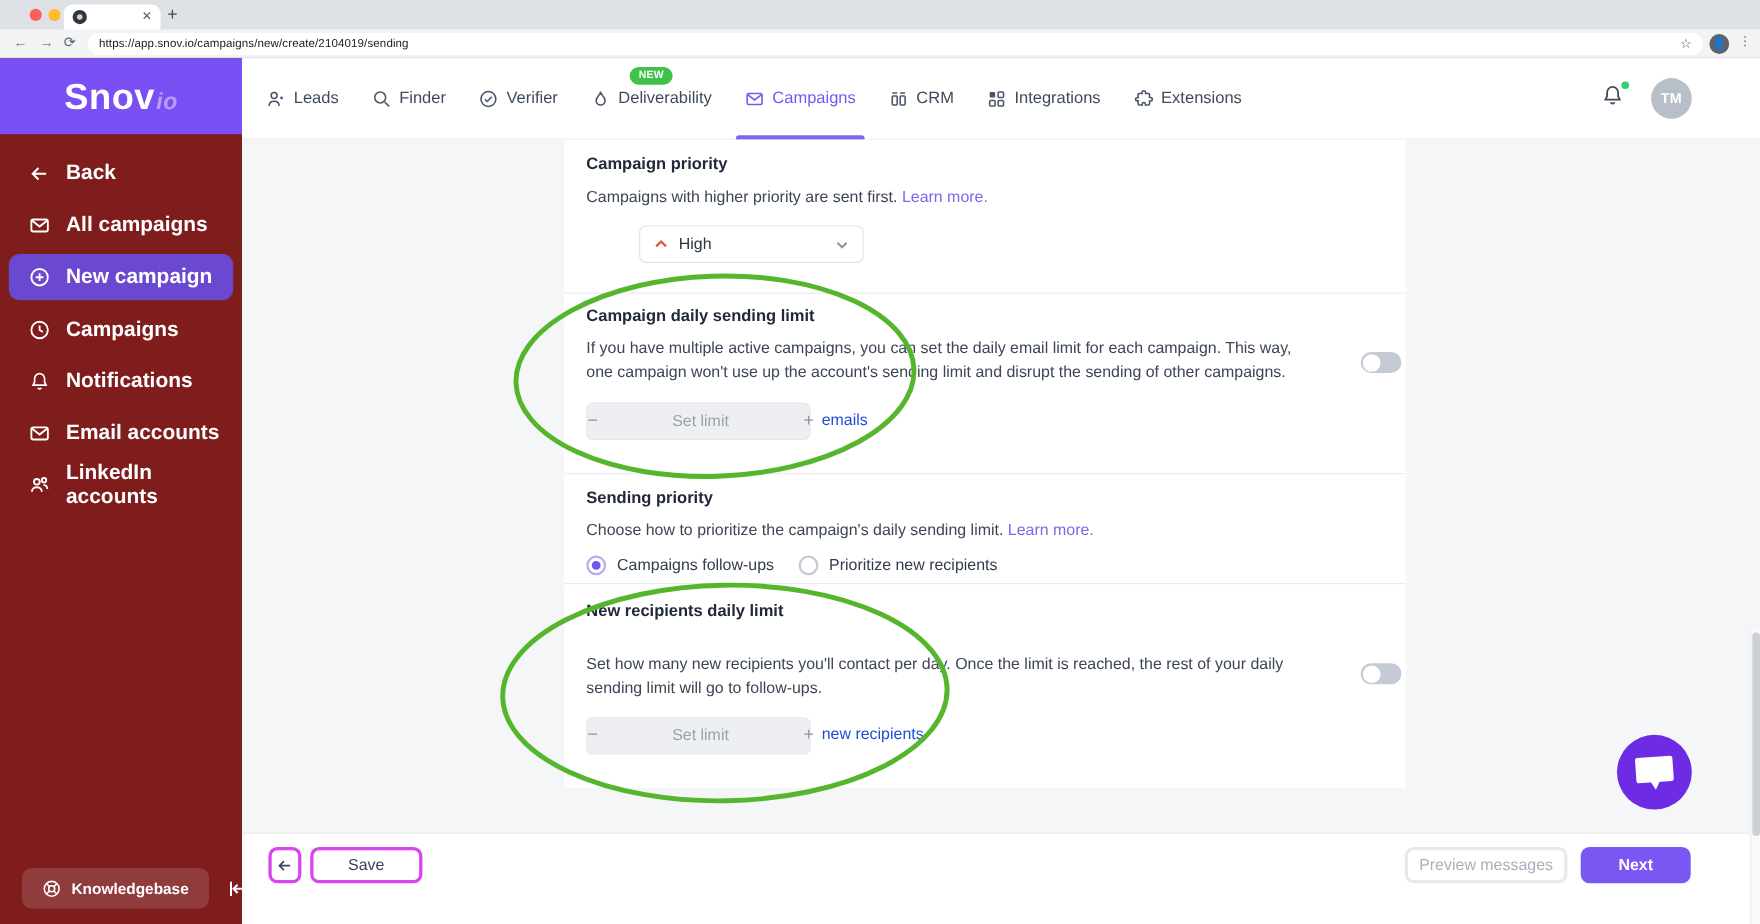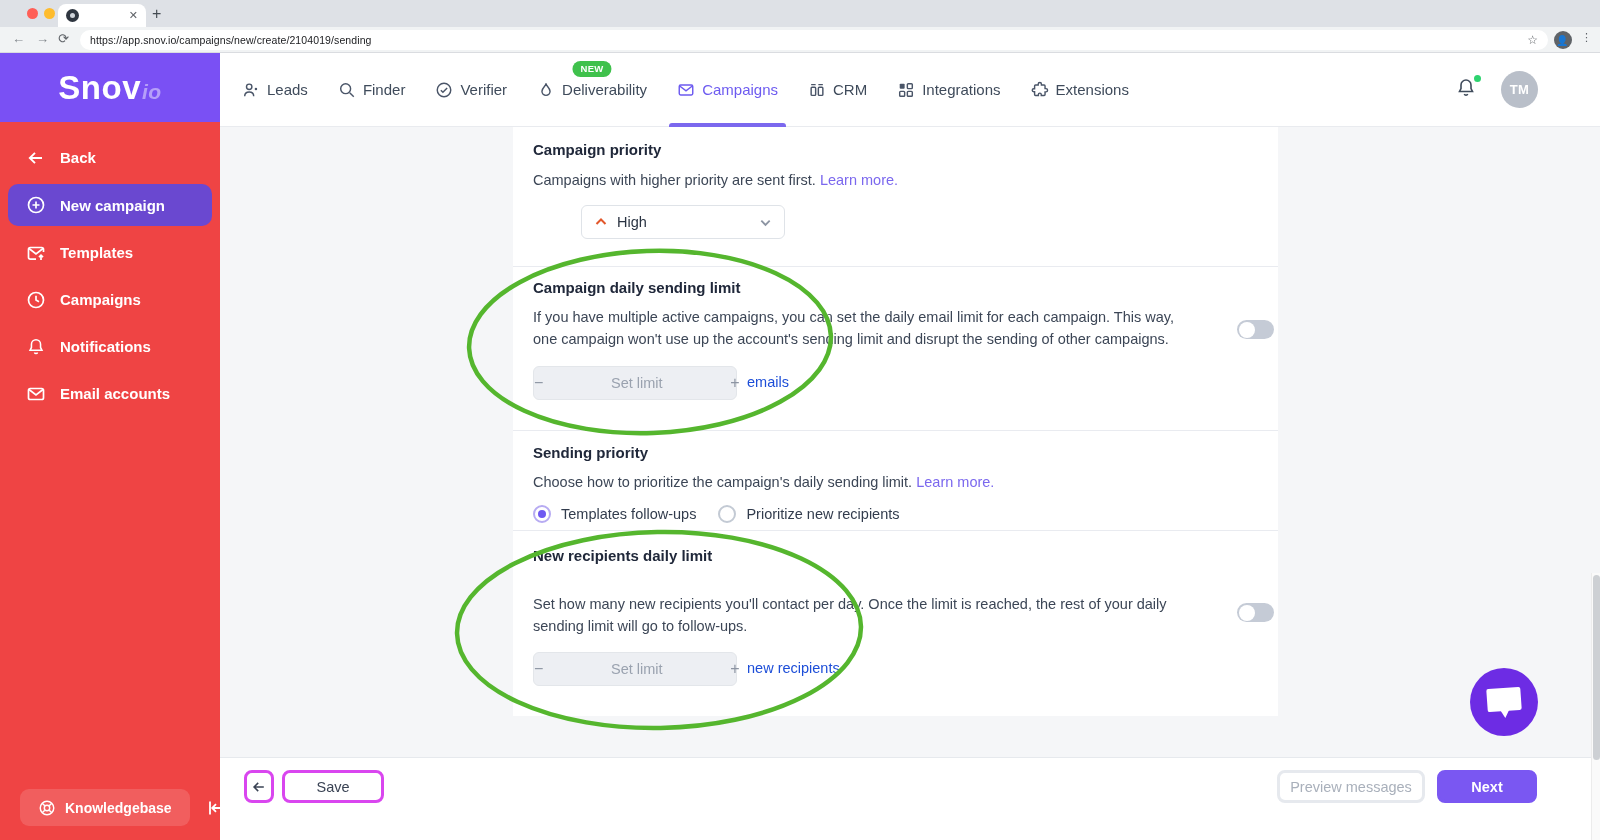--- a/index.html
+++ b/index.html
@@ -31,26 +31,26 @@
   .nav-item.active { color:#6d5bf0; font-weight:500; }
   .nav-item.active svg { stroke:#6d5bf0; }
   .nav-item.active::after { content:""; position:absolute; left:-8px; right:-8px; bottom:0; height:4px; border-radius:3px 3px 0 0; background:#7b68ee; }
   .nav-badge { position:absolute; top:8px; left:50%; transform:translateX(-50%); background:#3fc14c; color:#fff; font-size:9.5px; font-weight:bold; padding:2.5px 8px; border-radius:9px; letter-spacing:.3px; }
   .header-right { margin-left:auto; display:flex; align-items:center; gap:24px; padding-right:62px; }
   .bell-wrap { position:relative; }
   .online-dot { position:absolute; top:-4px; right:-6px; width:11px; height:11px; border-radius:50%; background:#2dd36f; border:2px solid #fff; }
   .user-avatar { width:37px; height:37px; border-radius:50%; background:#b9bfc9; color:#fff; font-size:13px; font-weight:bold; display:flex; align-items:center; justify-content:center; letter-spacing:.3px; }
 
   
-  .sidebar { position:absolute; left:0; top:53px; width:220px; height:787px; background:#ef4444; }
+  .sidebar { position:absolute; left:0; top:53px; width:220px; height:787px; background:#7f1d1d; }
   .logo-area { height:69px; background:#7a50f4; display:flex; align-items:center; justify-content:center; }
   .logo { color:#fff; font-size:33px; font-weight:bold; letter-spacing:.5px; }
   .logo .io { font-size:21px; font-weight:bold; font-style:italic; color:rgba(255,255,255,.45); margin-left:1px; }
   .side-items { padding-top:12px; }
-  .side-item { display:flex; align-items:center; gap:14px; height:47px; padding:0 18px 0 26px; color:#fff; font-size:15px; font-weight:bold; cursor:pointer; }
+  .side-item { display:flex; align-items:center; gap:14px; height:47px; padding:0 18px 0 26px; color:#fff; font-size:19px; font-weight:bold; cursor:pointer; }
   .side-item svg { stroke:#fff; flex:0 0 auto; }
   .side-item.active { background:#6a48d0; border-radius:10px; margin:0 8px; padding-left:18px; height:42px; margin-top:3px; margin-bottom:3px; }
   .side-bottom { position:absolute; left:0; bottom:14px; width:220px; display:flex; align-items:center; }
   .kb-pill { margin-left:20px; display:flex; align-items:center; gap:9px; background:rgba(255,255,255,.14); border-radius:9px; height:37px; padding:0 18px; color:#fff; font-size:14px; font-weight:bold; cursor:pointer; }
   .collapse-btn { margin-left:14px; color:#fff; cursor:pointer; display:flex; }
 
   
   .main { position:absolute; left:220px; top:127px; width:1380px; height:630px; background:#f5f6f8; }
   .card { position:absolute; left:293px; top:0; width:765px; height:589px; background:#fff; }
   .sec-title { position:absolute; left:20px; font-size:15px; font-weight:bold; color:#20283a; }
@@ -198,34 +198,33 @@
     <div class="logo-area">
       <span class="logo"><span>Snov</span><span class="io">io</span></span>
     </div>
     <div class="side-items">
       <div class="side-item">
         <svg width="20" height="20" viewBox="0 0 20 20" fill="none" stroke-width="1.9">
             <path d="M16 10H4M9 4.8L3.8 10 9 15.2"></path>
           </svg>
         <span>Back</span>
       </div>
+      <div class="side-item">
+        <svg width="20" height="20" viewBox="0 0 20 20" fill="none" stroke-width="1.7">
+            <rect x="2.5" y="4.5" width="15" height="11" rx="1.8"></rect>
+            <path d="M3 5.5l7 5.5 7-5.5"></path>
+          </svg>
+        <span>All campaigns</span>
+      </div>
       <div class="side-item active">
         <svg width="20" height="20" viewBox="0 0 20 20" fill="none" stroke-width="1.7">
             <circle cx="10" cy="10" r="7.5"></circle>
             <path d="M10 6.5v7M6.5 10h7"></path>
           </svg>
         <span>New campaign</span>
-      </div>
-      <div class="side-item">
-        <svg width="20" height="20" viewBox="0 0 20 20" fill="none" stroke-width="1.7">
-            <path d="M17.5 9V6.3c0-1-.8-1.8-1.8-1.8H4.3c-1 0-1.8.8-1.8 1.8v8c0 1 .8 1.8 1.8 1.8H10"></path>
-            <path d="M3 5.5l7 5.5 7-5.5"></path>
-            <path d="M15 17v-4.5M13 14.2l2-2 2 2"></path>
-          </svg>
-        <span>Templates</span>
       </div>
       <div class="side-item">
         <svg width="20" height="20" viewBox="0 0 20 20" fill="none" stroke-width="1.7">
             <circle cx="10" cy="10" r="7.5"></circle>
             <path d="M10 5.8V10l3 1.8"></path>
           </svg>
         <span>Campaigns</span>
       </div>
       <div class="side-item">
         <svg width="20" height="20" viewBox="0 0 22 22" fill="none" stroke-width="1.7">
@@ -233,20 +232,29 @@
             <path d="M9.3 17a1.8 1.8 0 003.4 0"></path>
           </svg>
         <span>Notifications</span>
       </div>
       <div class="side-item">
         <svg width="20" height="20" viewBox="0 0 20 20" fill="none" stroke-width="1.7">
             <rect x="2.5" y="4.5" width="15" height="11" rx="1.8"></rect>
             <path d="M3 5.5l7 5.5 7-5.5"></path>
           </svg>
         <span>Email accounts</span>
+      </div>
+      <div class="side-item">
+        <svg width="20" height="20" viewBox="0 0 20 20" fill="none" stroke-width="1.7">
+            <circle cx="7.5" cy="7" r="2.6"></circle>
+            <path d="M3 16c0-2.5 2-4 4.5-4s4.5 1.5 4.5 4"></path>
+            <circle cx="14" cy="5.5" r="2"></circle>
+            <path d="M13.5 9.8c2 .2 3.5 1.6 3.5 3.7"></path>
+          </svg>
+        <span>LinkedIn accounts</span>
       </div>
     </div>
     <div class="side-bottom">
       <div class="kb-pill">
         <svg width="18" height="18" viewBox="0 0 20 20" fill="none" stroke="#fff" stroke-width="1.6">
             <circle cx="10" cy="10" r="7.5"></circle>
             <circle cx="10" cy="10" r="3"></circle>
             <path d="M10 2.5v4M10 13.5v4M2.5 10h4M13.5 10h4" transform="rotate(45 10 10)"></path>
           </svg>
         <span>Knowledgebase</span>
@@ -296,21 +304,21 @@
       <div class="divider" style="top:303px;"></div>
 
       <div class="sec-title" style="top:317px;">Sending priority</div>
       <div class="sec-desc" style="top:344px;">
         <span>Choose how to prioritize the campaign's daily sending limit.</span>
         <span class="link">Learn more.</span>
       </div>
       <div class="radio-row" style="top:378px;">
         <div class="radio-opt">
           <span class="radio sel"></span>
-          <span>Templates follow-ups</span>
+          <span>Campaigns follow-ups</span>
         </div>
         <div class="radio-opt">
           <span class="radio"></span>
           <span>Prioritize new recipients</span>
         </div>
       </div>
 
       <div class="divider" style="top:403px;"></div>
 
       <div class="sec-title" style="top:420px;">New recipients daily limit</div>

